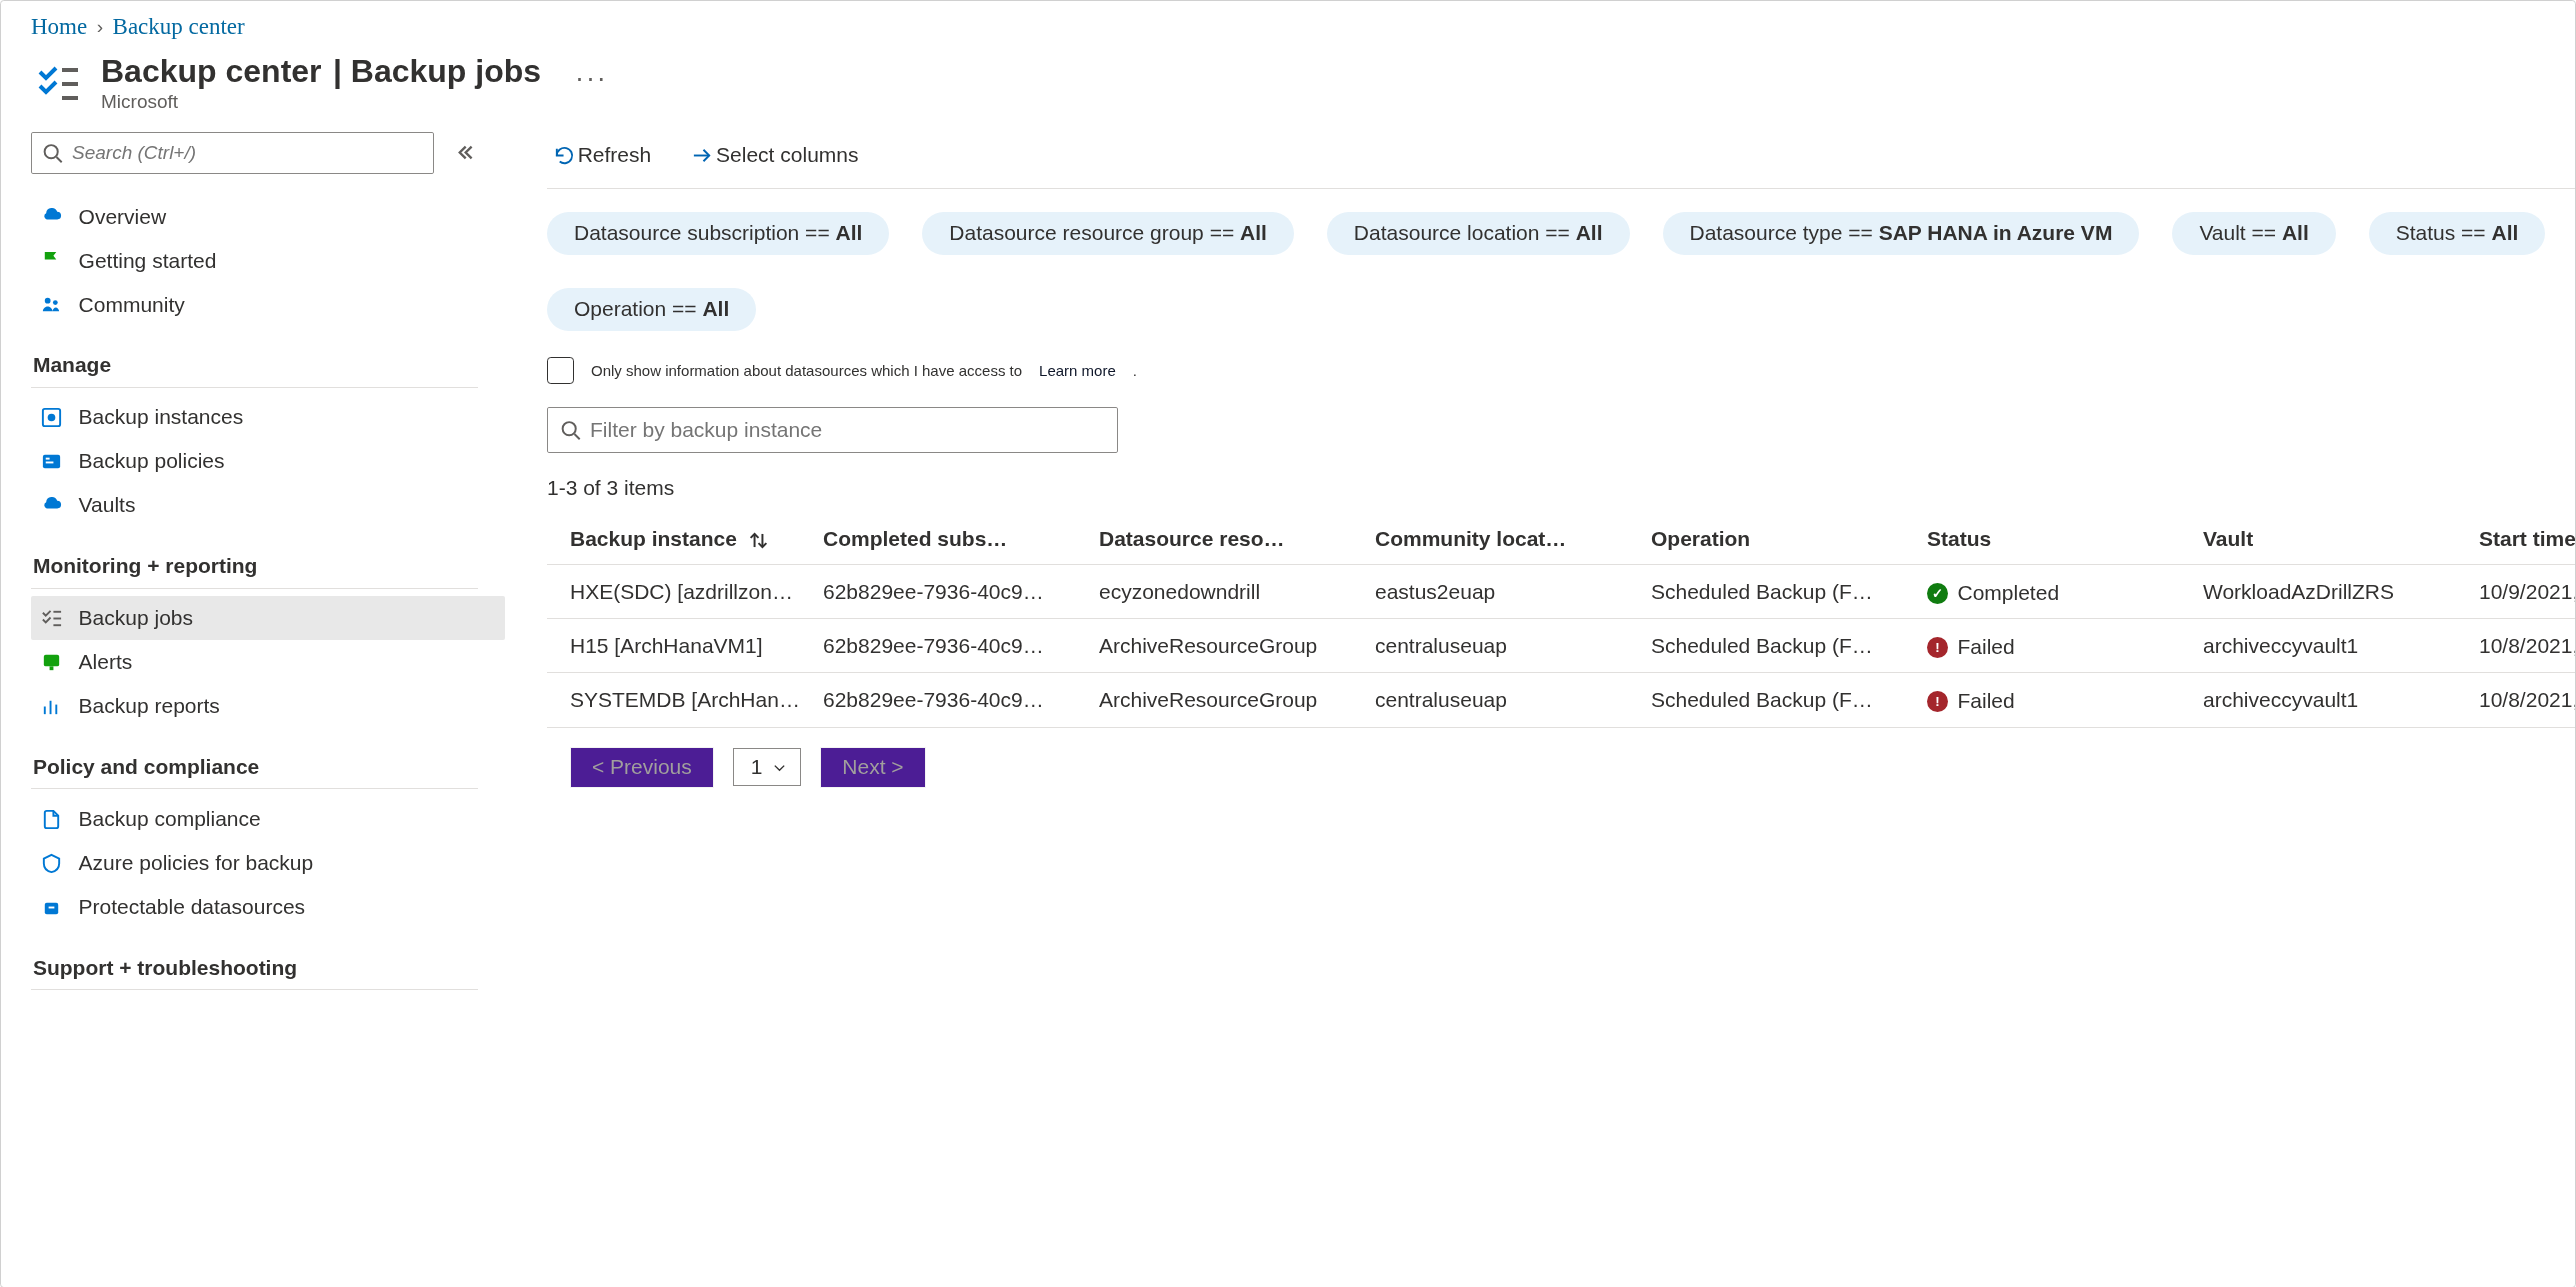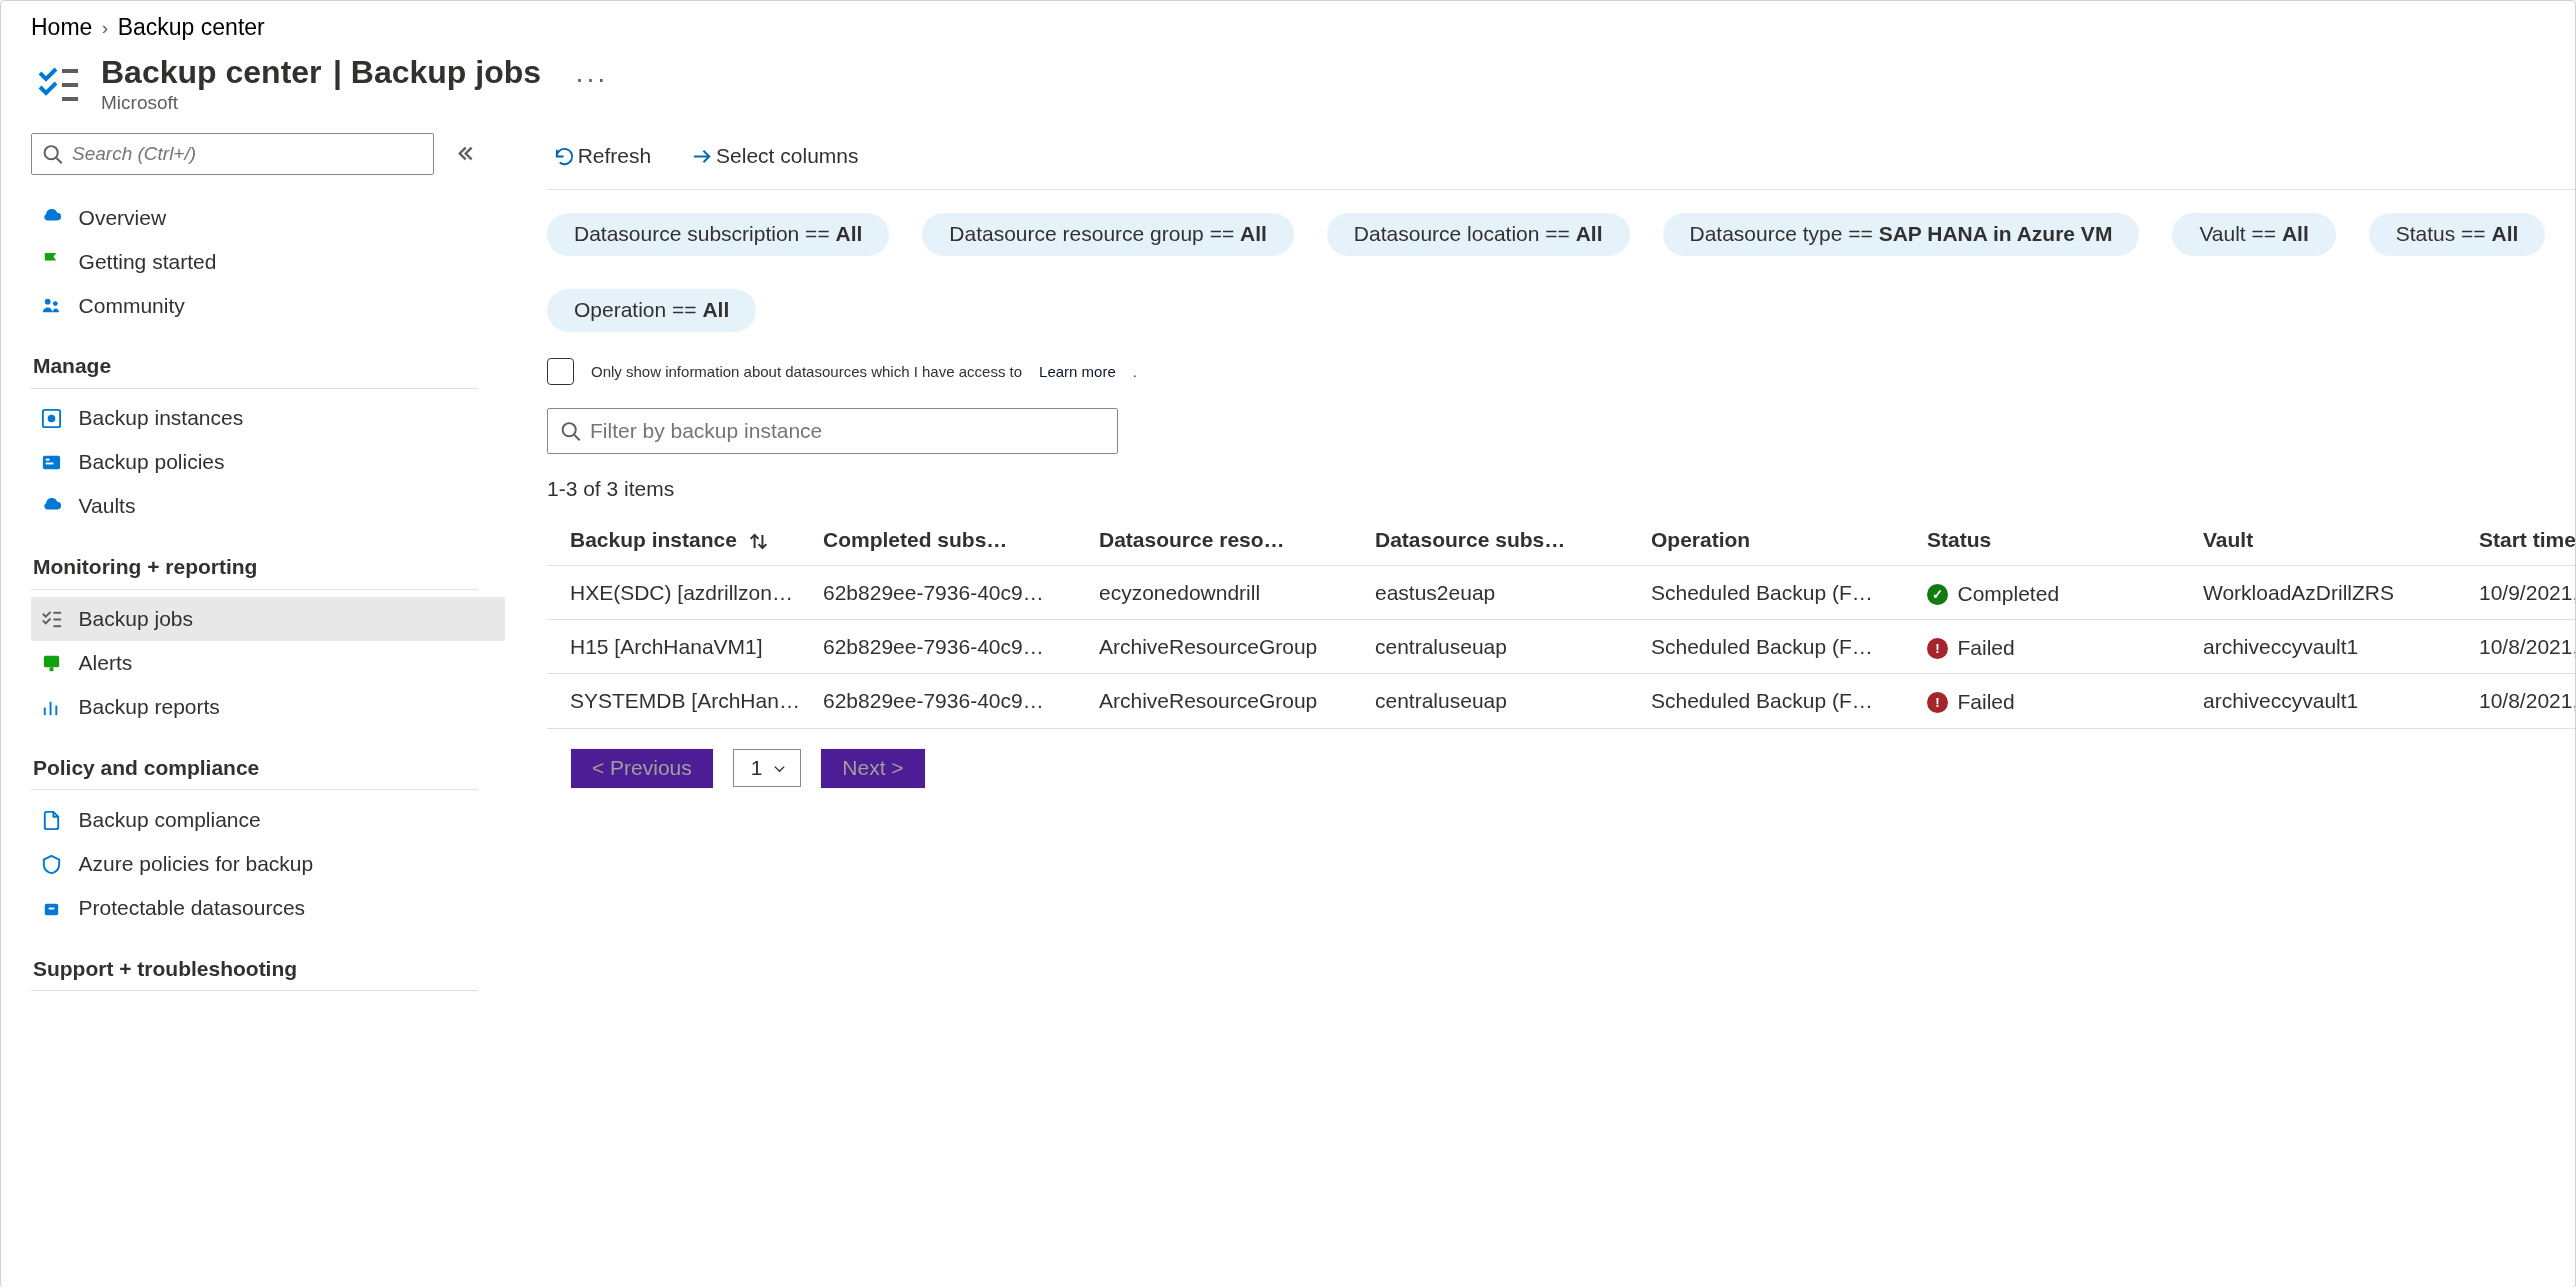--- a/index.html
+++ b/index.html
@@ -3,21 +3,21 @@
   <meta charset="utf-8">
   <style>
     * { box-sizing: border-box; margin: 0; padding: 0; }
     body { font-family: "Segoe UI", -apple-system, BlinkMacSystemFont, sans-serif; font-size: 13.3px; color: #323130; background: #fff; }
     a { color: #0f172a; text-decoration: none; }
 
     .app { border: 1px solid #d0d0d0; border-radius: 3.8px; overflow: hidden; width: 2576px; height: 1288px; display: flex; flex-direction: column; }
 
     
     .breadcrumbs { padding: 13.3px 30px 3.8px; display: flex; align-items: center; gap: 9.5px; font-size: 23px; }
-    .breadcrumbs .crumb { color: #000000; }
+    .breadcrumbs .crumb { color: #0369a1; font-family: Liberation Serif, serif; }
     .breadcrumbs .sep { color: #605e5c; font-size: 19px; }
 
     
     .page-header { display: flex; align-items: flex-start; gap: 17px; padding: 9.5px 30px 19px; }
     .page-header .hdr-icon { width: 53px; height: 53px; display: inline-flex; align-items: center; justify-content: center; margin-top: 3.8px; }
     .page-header .hdr-icon svg { width: 48px; height: 48px; }
     .title-block h1 { font-weight: 600; font-size: 32px; line-height: 1.1; display: flex; align-items: baseline; gap: 11.4px; }
     .title-block h1 .title-suffix { font-weight: 700; color: #323130; }
     .title-block .subtitle { font-size: 19px; color: #605e5c; margin-top: 1.9px; }
     .title-more { font-size: 27px; padding: 0 17px; color: #605e5c; letter-spacing: 1.9px; cursor: pointer; margin-top: 9.5px; }
@@ -313,21 +313,21 @@
                 <svg viewBox="0 0 16 16" fill="none" stroke="#323130" stroke-width="1.5">
                     <line x1="5" y1="3" x2="5" y2="13"></line>
                     <polyline points="2 6 5 3 8 6"></polyline>
                     <line x1="11" y1="3" x2="11" y2="13"></line>
                     <polyline points="8 10 11 13 14 10"></polyline>
                   </svg>
               </span>
             </th>
             <th>Completed subs…</th>
             <th>Datasource reso…</th>
-            <th>Datasource subs…</th>
+            <th>Community locat…</th>
             <th>Operation</th>
             <th>Status</th>
             <th>Vault</th>
             <th>Start time</th>
           </tr>
         </thead>
         <tbody id="table-body">
             <tr>
               <td>HXE(SDC) [azdrillzon…</td>
               <td>62b829ee-7936-40c9…</td>

